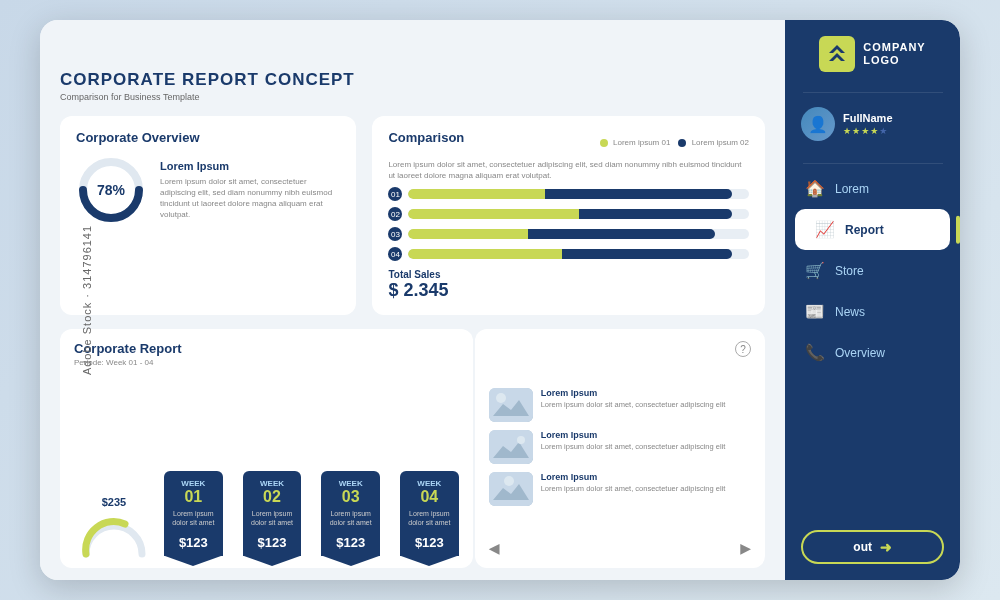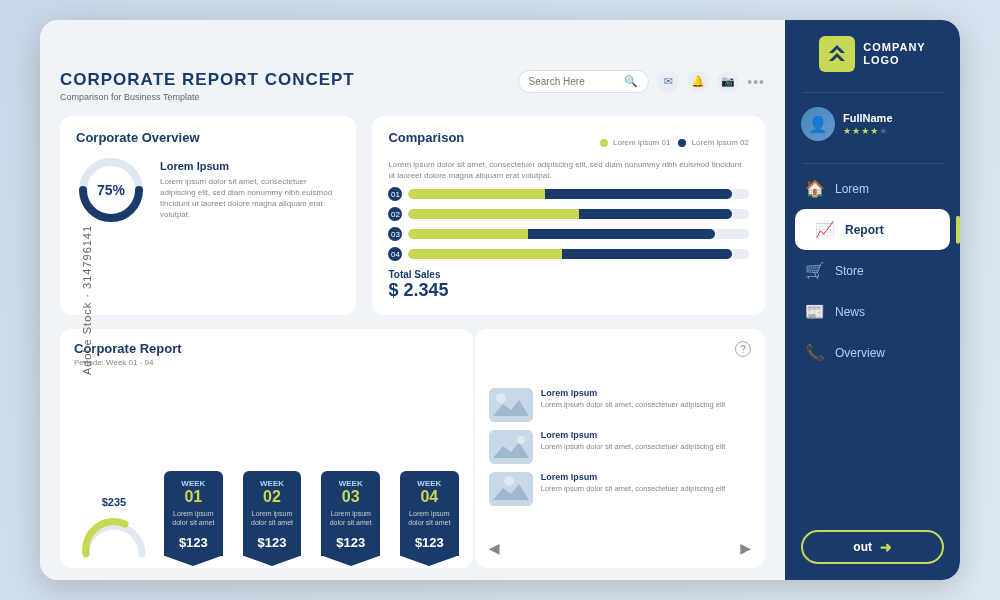--- a/index.html
+++ b/index.html
@@ -244,43 +244,33 @@
 
 <div class="dashboard">
 
   <div class="main-content">
 
     <div class="header">
       <div class="header-title">
         <h1>CORPORATE REPORT CONCEPT</h1>
         <p>Comparison for Business Template</p>
       </div>
-      <div class="header-tools">
-        <div class="search-bar">
-          <input type="text" placeholder="Search Here" style="">
-          <span class="search-icon">🔍</span>
-        </div>
-        <div class="tool-icon">✉</div>
-        <div class="tool-icon">🔔</div>
-        <div class="tool-icon">📷</div>
-        <div class="dots">•••</div>
-      </div>
     </div>
 
     <div class="top-sections">
 
       <div class="overview-section">
         <div class="section-title">Corporate Overview</div>
         <div class="overview-body">
           <div class="donut-container">
             <svg viewBox="0 0 70 70">
               <circle cx="35" cy="35" r="28" fill="none" stroke="#e0e8f0" stroke-width="8"></circle>
               <circle cx="35" cy="35" r="28" fill="none" stroke="#1a3a6b" stroke-width="8" stroke-dasharray="131.9 175.9" stroke-dashoffset="44" stroke-linecap="round"></circle>
             </svg>
-            <div class="donut-label">75%</div>
+            <div class="donut-label">78%</div>
           </div>
           <div class="overview-text">
             <h3>Lorem Ipsum</h3>
             <p>Lorem ipsum dolor sit amet, consectetuer adipiscing elit, sed diam nonummy nibh euismod tincidunt ut laoreet dolore magna aliquam erat volutpat.</p>
           </div>
         </div>
       </div>
 
       <div class="comparison-section">
         <div class="comparison-header">

